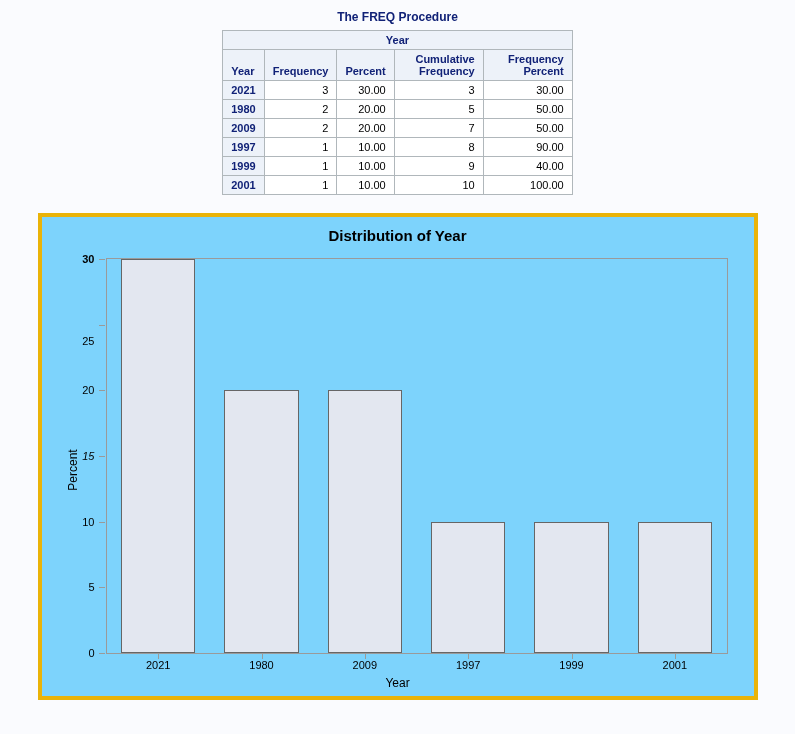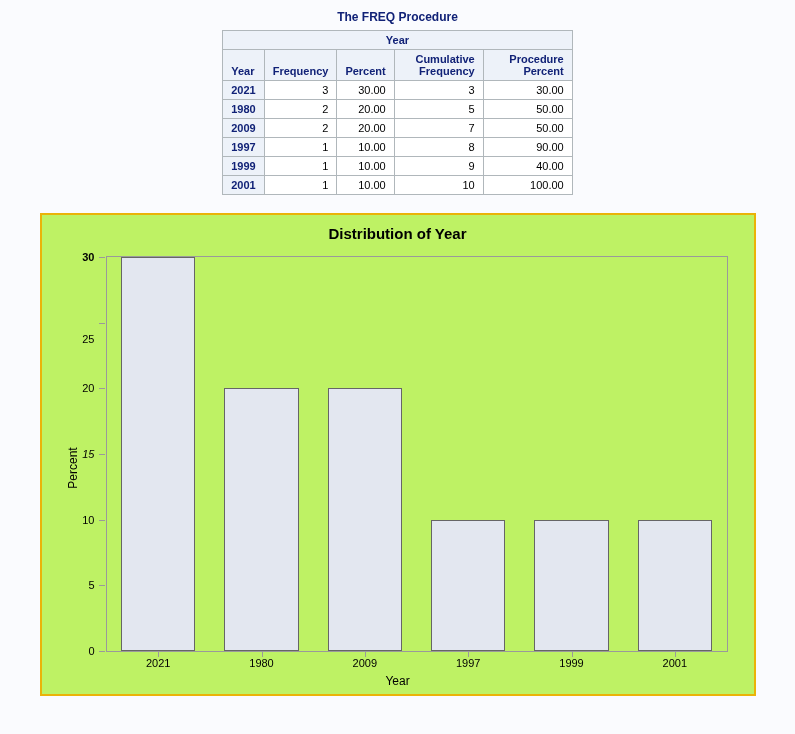--- a/index.html
+++ b/index.html
@@ -4,21 +4,21 @@
 <style>
 body{margin:0;font-family:Arial,Helvetica,sans-serif;font-size:11px;color:#000;background:#fafbfe;width:795px}
 .title{text-align:center;color:#112277;font-weight:bold;font-size:12px;padding:10px 16px 6px}
 table.freq{border-collapse:collapse;margin:0 auto 18px;background:#fff}
 table.freq th,table.freq td{border:1px solid #b0b7bb;padding:3px 8px;font-size:11px}
 table.freq .caption{background:#edf2f9;color:#112277;font-weight:bold;text-align:center}
 table.freq th.col{background:#edf2f9;color:#112277;font-weight:bold;text-align:right;vertical-align:bottom}
 table.freq th.col.first{text-align:left}
 table.freq td.rowhdr{background:#edf2f9;color:#112277;font-weight:bold;text-align:left}
 table.freq td.num{text-align:right;background:#fff}
-.chart-panel{width:700px;margin:0 auto 10px;background:#bef264;border:2px solid #eab308;padding:8px 6px 6px}
+.chart-panel{width:700px;margin:0 auto 10px;background:#7dd3fc;border:4px solid #eab308;padding:8px 6px 6px}
 .chart-title{text-align:center;font-weight:bold;font-size:15px;margin:2px 0 6px;color:#000}
 .chart-body{position:relative;height:440px}
 .ylab{position:absolute;left:4px;top:50%;transform:translateY(-50%) rotate(-90deg);transform-origin:center;font-size:12px}
 .xlab{position:absolute;left:0;right:0;bottom:0;text-align:center;font-size:12px}
 .plot{position:absolute;left:58px;right:20px;top:8px;bottom:36px;border:1px solid #9a9a9a}
 .ytick{position:absolute;left:-8px;width:6px;border-top:1px solid #9a9a9a}
 .ytlab{position:absolute;right:100%;margin-right:12px;transform:translateY(-50%);font-size:11px;text-align:right}
 .xtick{position:absolute;bottom:-6px;height:6px;border-left:1px solid #9a9a9a}
 .xtlab{position:absolute;top:100%;margin-top:6px;transform:translateX(-50%);font-size:11px;white-space:nowrap}
 .bar{position:absolute;bottom:0;background:#e3e7f0;border:1px solid #666;box-sizing:border-box}
@@ -31,21 +31,21 @@
 <table class="freq">
 <tbody>
       <tr>
         <th class="caption" colspan="5">Year</th>
       </tr>
 <tr>
 <th class="col first">Year</th>
 <th class="col">Frequency</th>
 <th class="col">Percent</th>
 <th class="col" style="max-width:72px">Cumulative Frequency</th>
-<th class="col" style="max-width:72px">Procedure Percent</th>
+<th class="col" style="max-width:72px">Frequency Percent</th>
 </tr>
 </tbody>
     <tbody id="tbody">
       <tr>
         <td class="rowhdr">2021</td>
         <td class="num">3</td>
         <td class="num">30.00</td>
         <td class="num">3</td>
         <td class="num">30.00</td>
       </tr>

